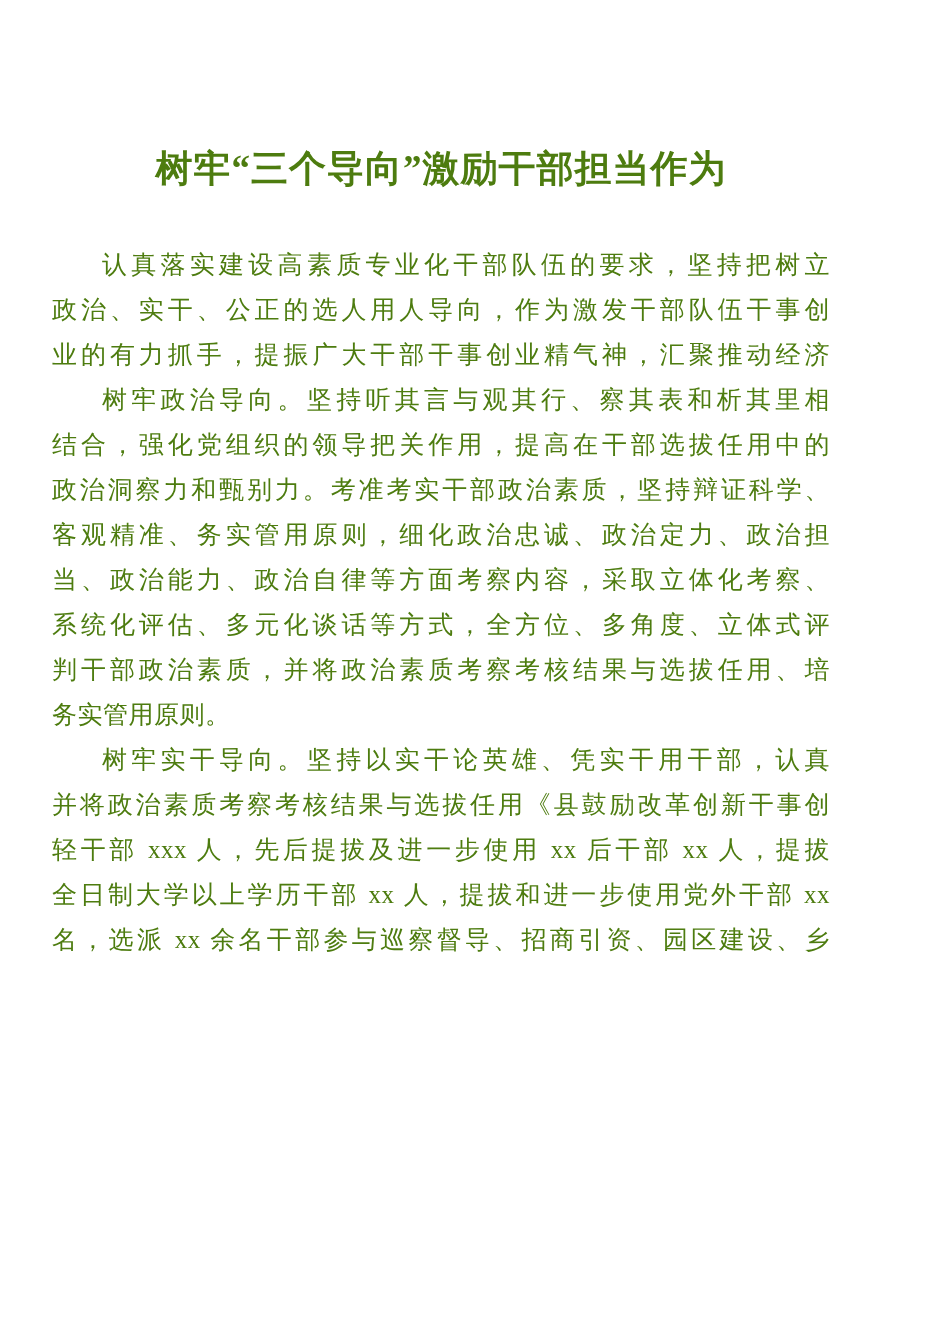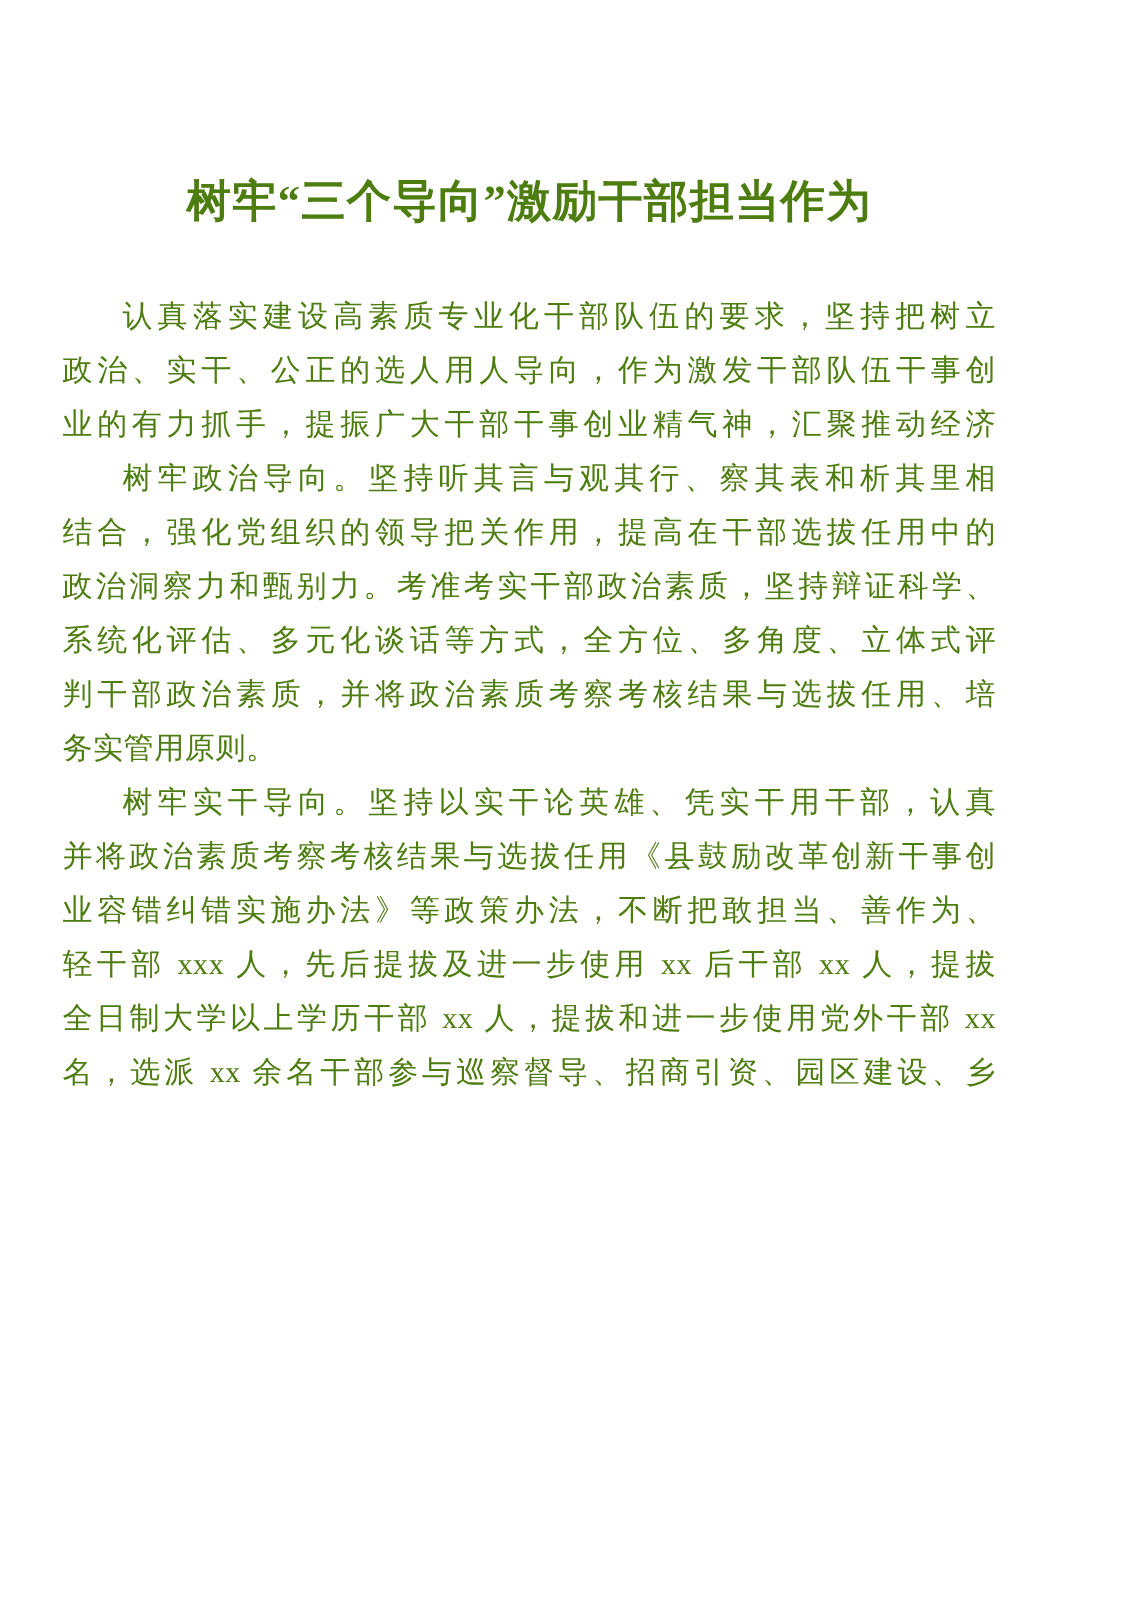--- a/index.html
+++ b/index.html
@@ -53,23 +53,24 @@
 
 <div class="page">
   <h1 class="doc-title">树牢“三个导向”激励干部担当作为</h1>
   <div class="doc-body">
       <div class="line indent">认真落实建设高素质专业化干部队伍的要求，坚持把树立</div>
       <div class="line">政治、实干、公正的选人用人导向，作为激发干部队伍干事创</div>
       <div class="line">业的有力抓手，提振广大干部干事创业精气神，汇聚推动经济</div>
       <div class="line indent">树牢政治导向。坚持听其言与观其行、察其表和析其里相</div>
       <div class="line">结合，强化党组织的领导把关作用，提高在干部选拔任用中的</div>
       <div class="line">政治洞察力和甄别力。考准考实干部政治素质，坚持辩证科学、</div>
+      <div class="line">客观精准、务实管用原则，细化政治忠诚、政治定力、政治担</div>
+      <div class="line">当、政治能力、政治自律等方面考察内容，采取立体化考察、</div>
       <div class="line">系统化评估、多元化谈话等方式，全方位、多角度、立体式评</div>
       <div class="line">判干部政治素质，并将政治素质考察考核结果与选拔任用、培</div>
       <div class="line para-end">务实管用原则。</div>
       <div class="line indent">树牢实干导向。坚持以实干论英雄、凭实干用干部，认真</div>
       <div class="line">并将政治素质考察考核结果与选拔任用《县鼓励改革创新干事创</div>
-      <div class="line">业容错纠错实施办法》等政策办法，不断把敢担当、善作为、</div>
       <div class="line">轻干部 xxx 人，先后提拔及进一步使用 xx 后干部 xx 人，提拔</div>
       <div class="line">全日制大学以上学历干部 xx 人，提拔和进一步使用党外干部 xx</div>
       <div class="line">名，选派 xx 余名干部参与巡察督导、招商引资、园区建设、乡</div>
     </div>
 </div>
 
 </body></html>

